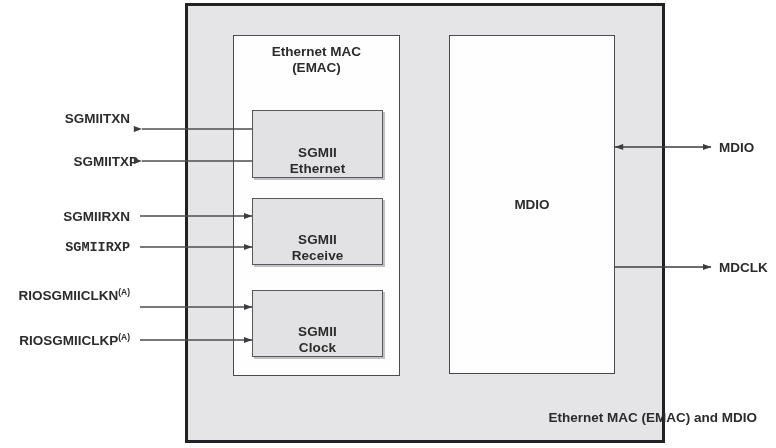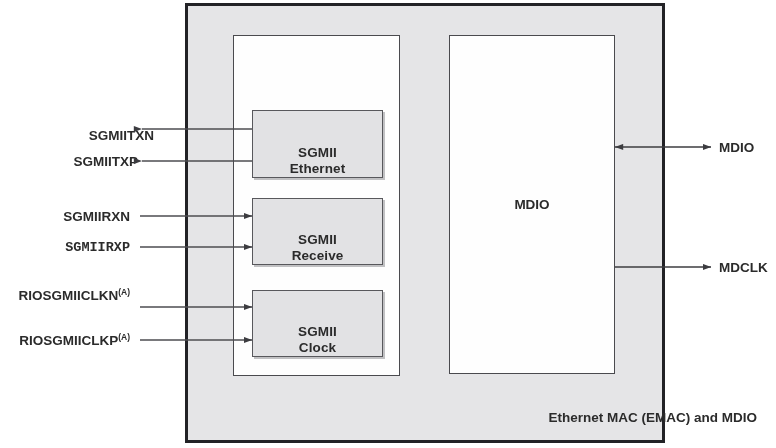--- a/index.html
+++ b/index.html
@@ -61,20 +61,24 @@
   #wires{position:absolute;left:0;top:0;width:776px;height:448px;}
 </style>
 </head>
 <body>
 
 <div class="stage">
 
   <div class="outer-box"></div>
 
   <div class="white-box" id="emac-box"></div>
+  <div class="lbl" id="emac-title">
+    <span>Ethernet MAC</span><br>
+    <span>(EMAC)</span>
+  </div>
 
   <div class="white-box" id="mdio-box"></div>
   <div class="lbl" id="mdio-title">MDIO</div>
 
   <div class="gray-box" id="sgmii-tx">
     <span>
       <span>SGMII</span><br>
       <span>Ethernet</span>
     </span>
   </div>
@@ -86,21 +90,21 @@
     </span>
   </div>
 
   <div class="gray-box" id="sgmii-clk">
     <span>
       <span>SGMII</span><br>
       <span>Clock</span>
     </span>
   </div>
 
-  <div class="pin-left" style="left:0px;top:128px;width:154px;">
+  <div class="pin-left" style="left:0px;top:111px;width:130px;">
     <span>SGMIITXN</span>
   </div>
 
   <div class="pin-left" style="left:8px;top:154px;width:130px;">
     <span>SGMIITXP</span>
   </div>
 
   <div class="pin-left" style="left:0px;top:209px;width:130px;">
     <span>SGMIIRXN</span>
   </div>

